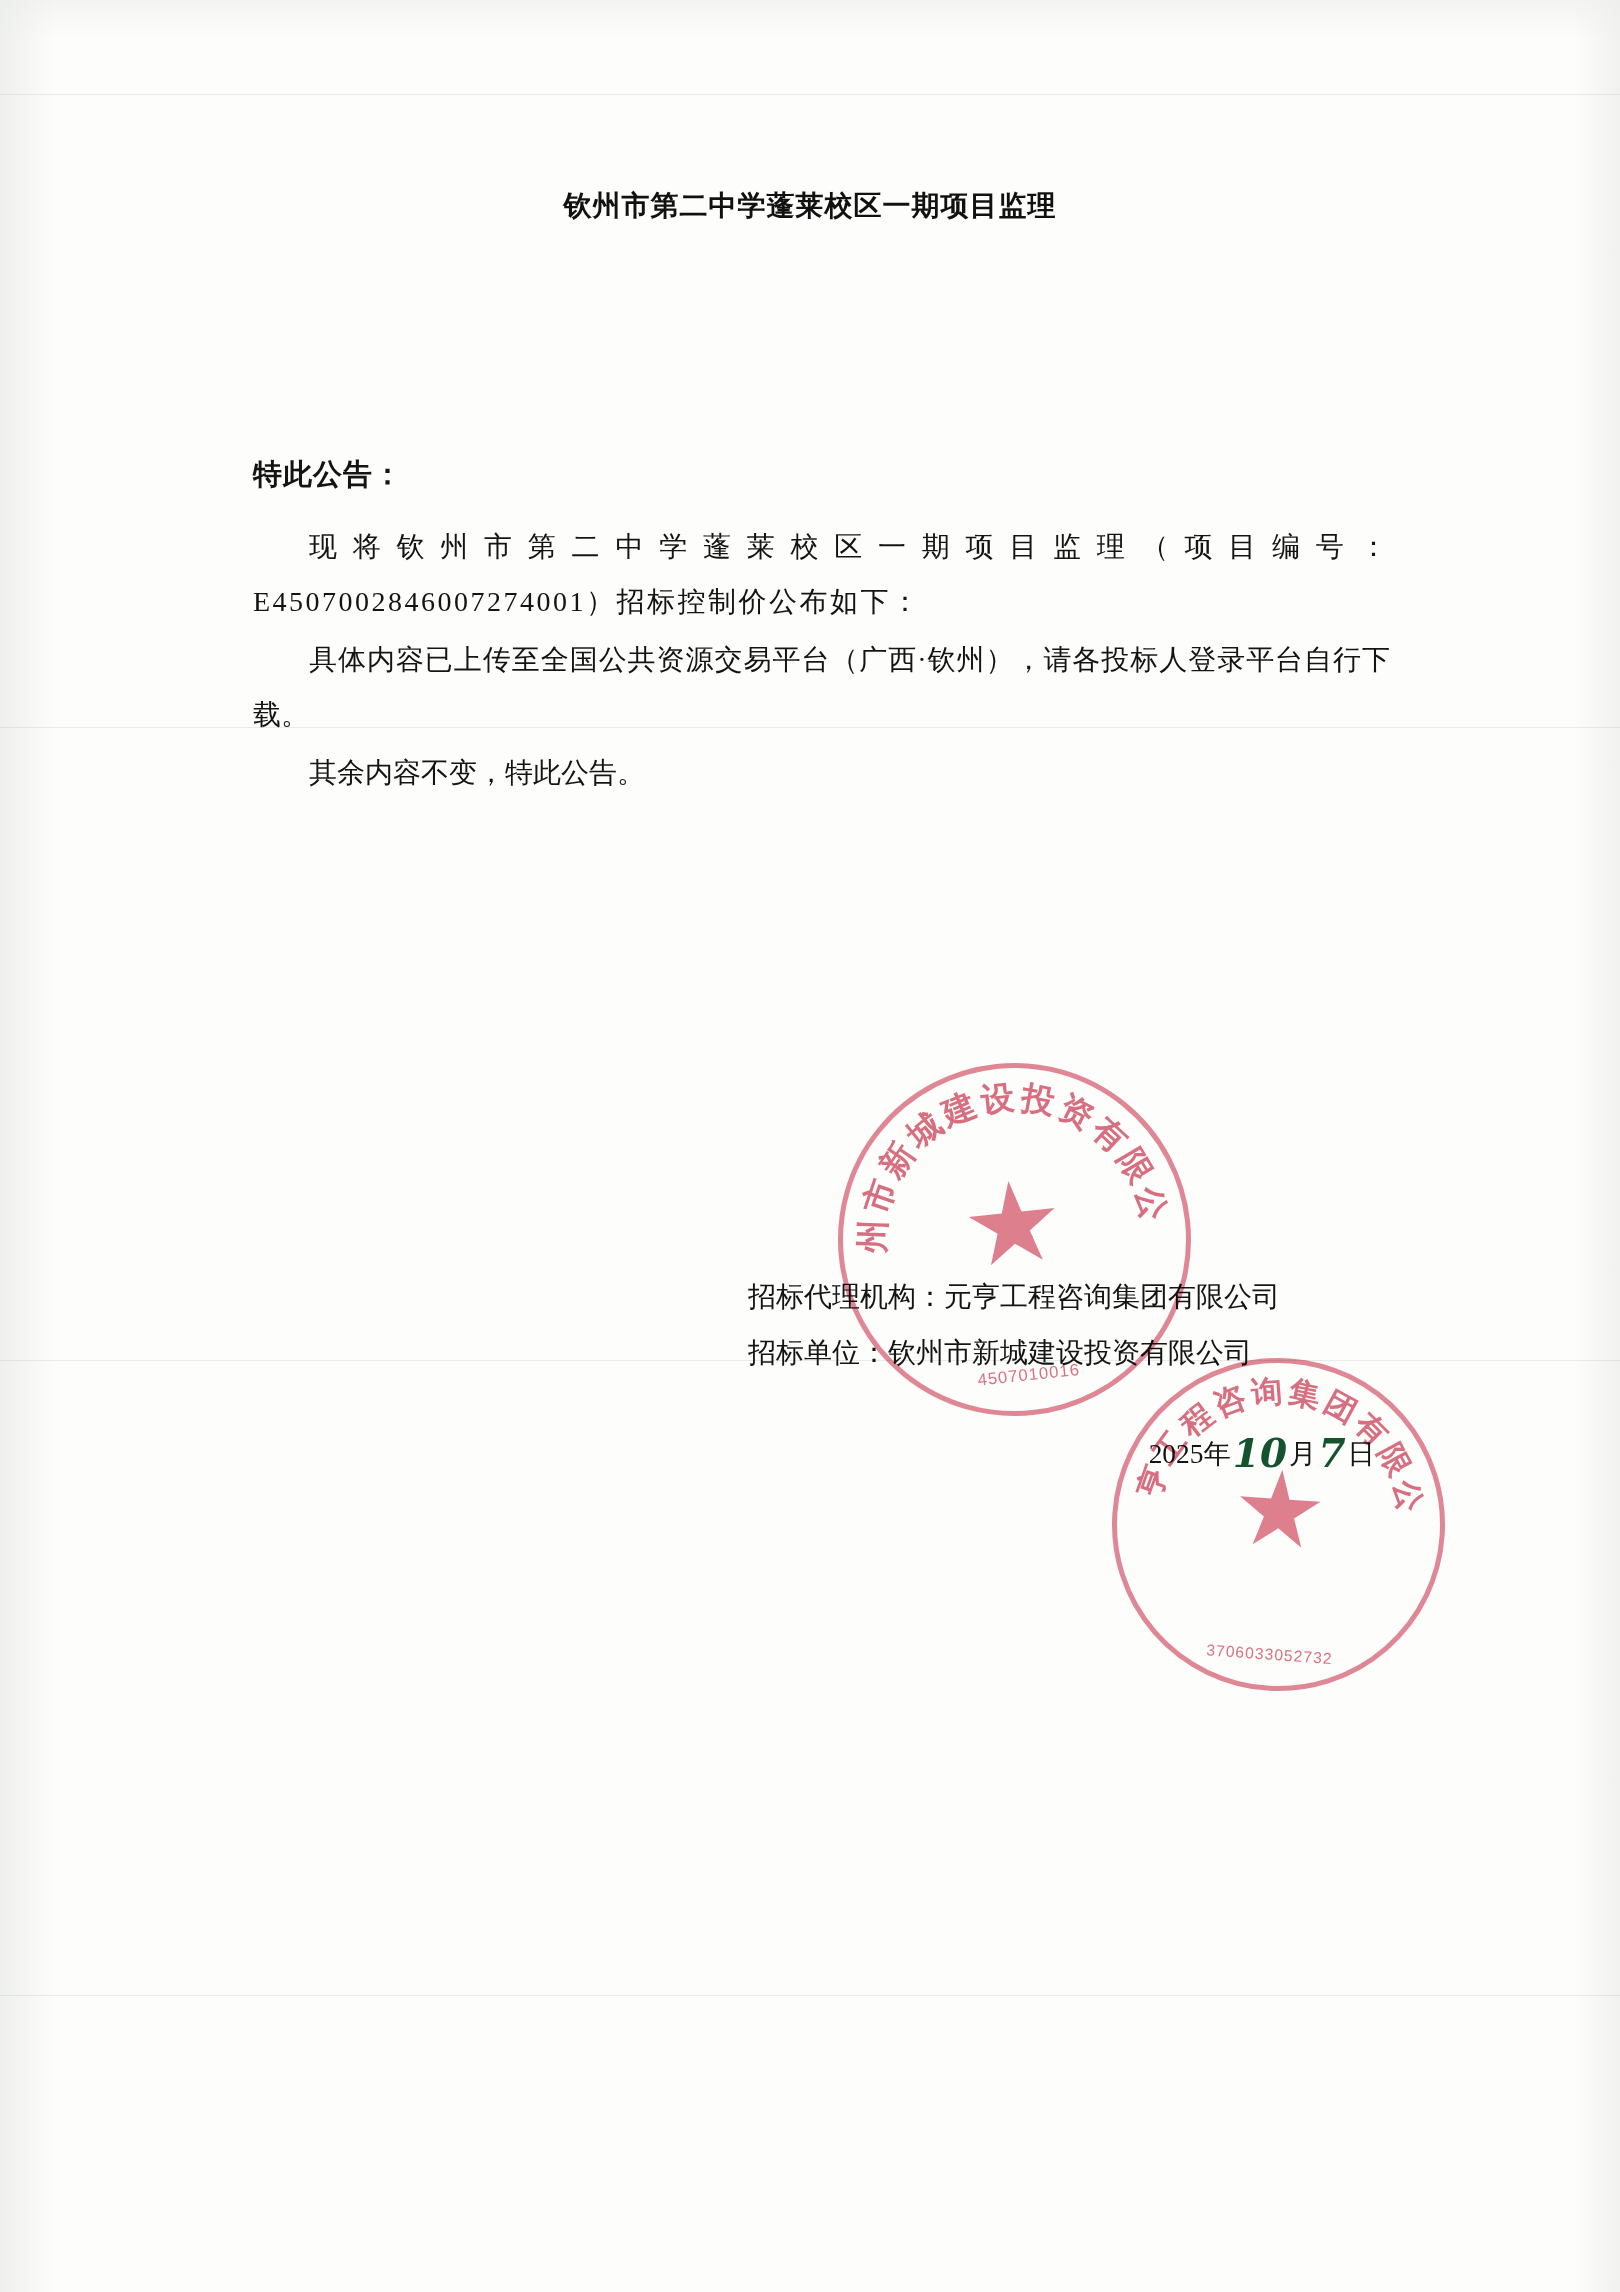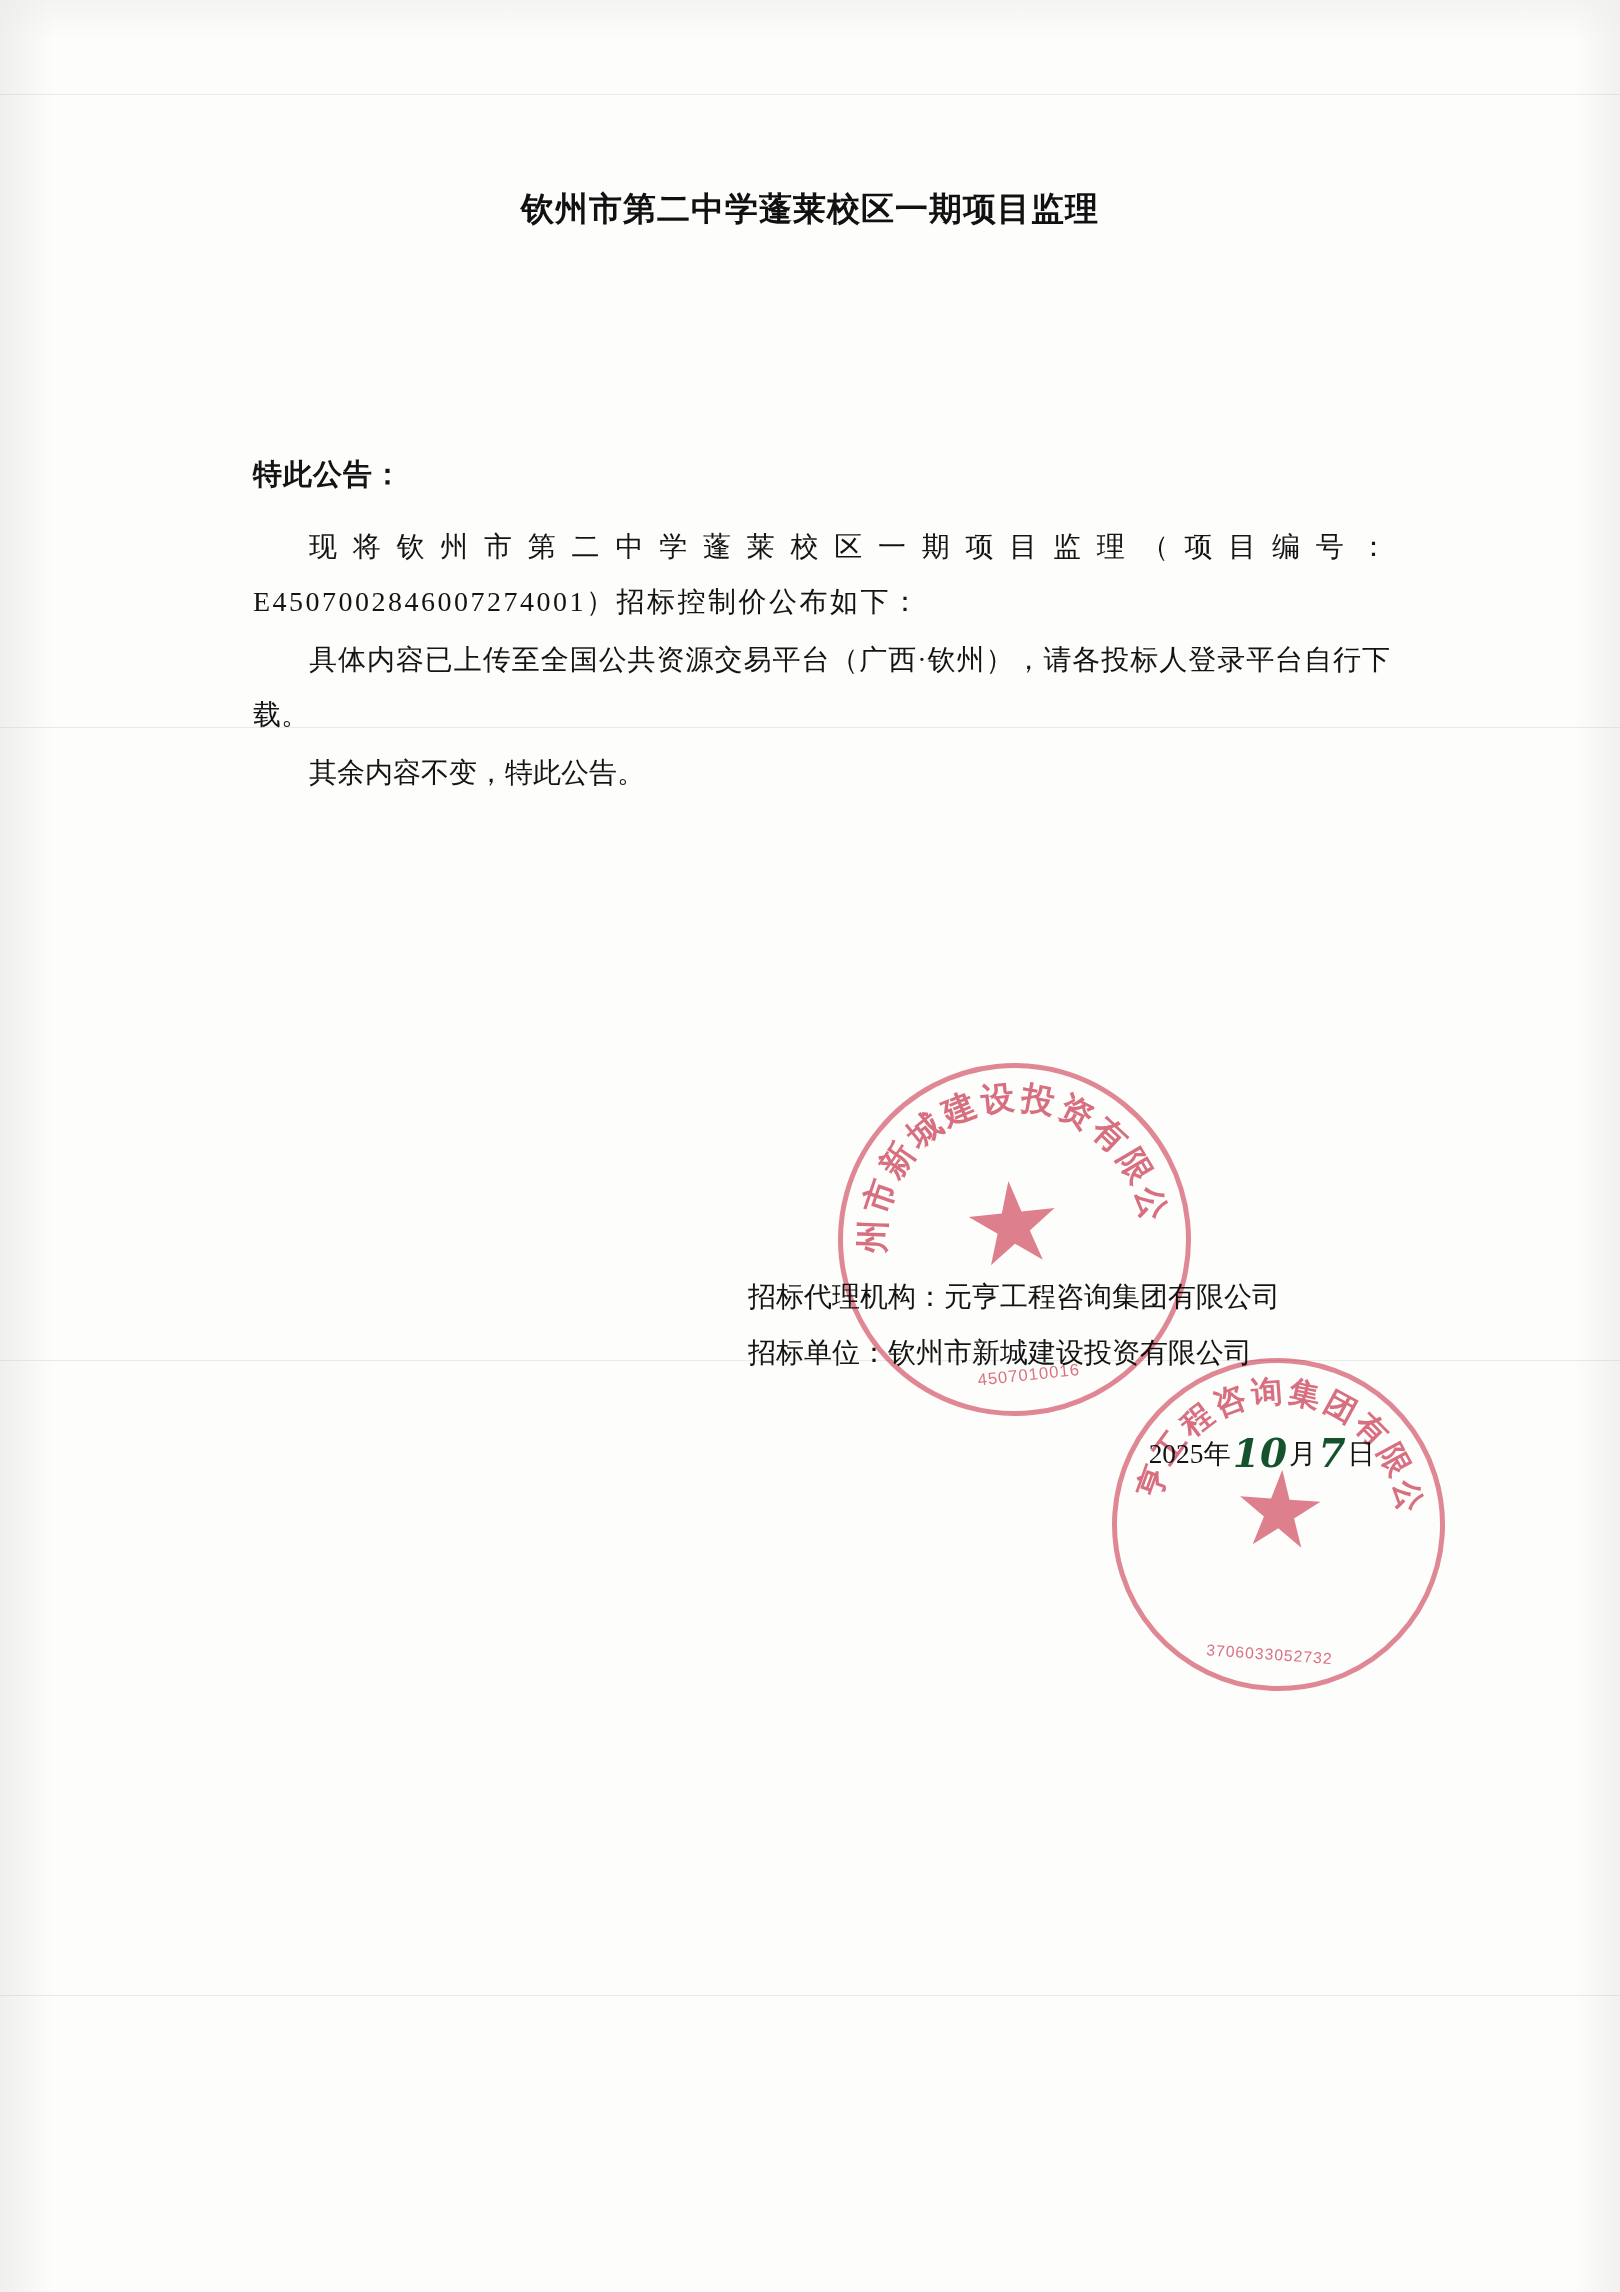--- a/index.html
+++ b/index.html
@@ -46,21 +46,21 @@
   .title-block {
     position: absolute;
     left: 0;
     top: 191px;
     width: 1620px;
     text-align: center;
   }
   .title-line {
     font-family: "DejaVu Sans", "Liberation Sans", sans-serif;
     font-weight: bold;
-    font-size: 33px;
+    font-size: 28px;
     letter-spacing: 1px;
     color: #111;
     line-height: 1.1;
   }
   .title-line.second {
     margin-top: 41px;
   }
   .body-text {
     position: absolute;
     left: 253px;

